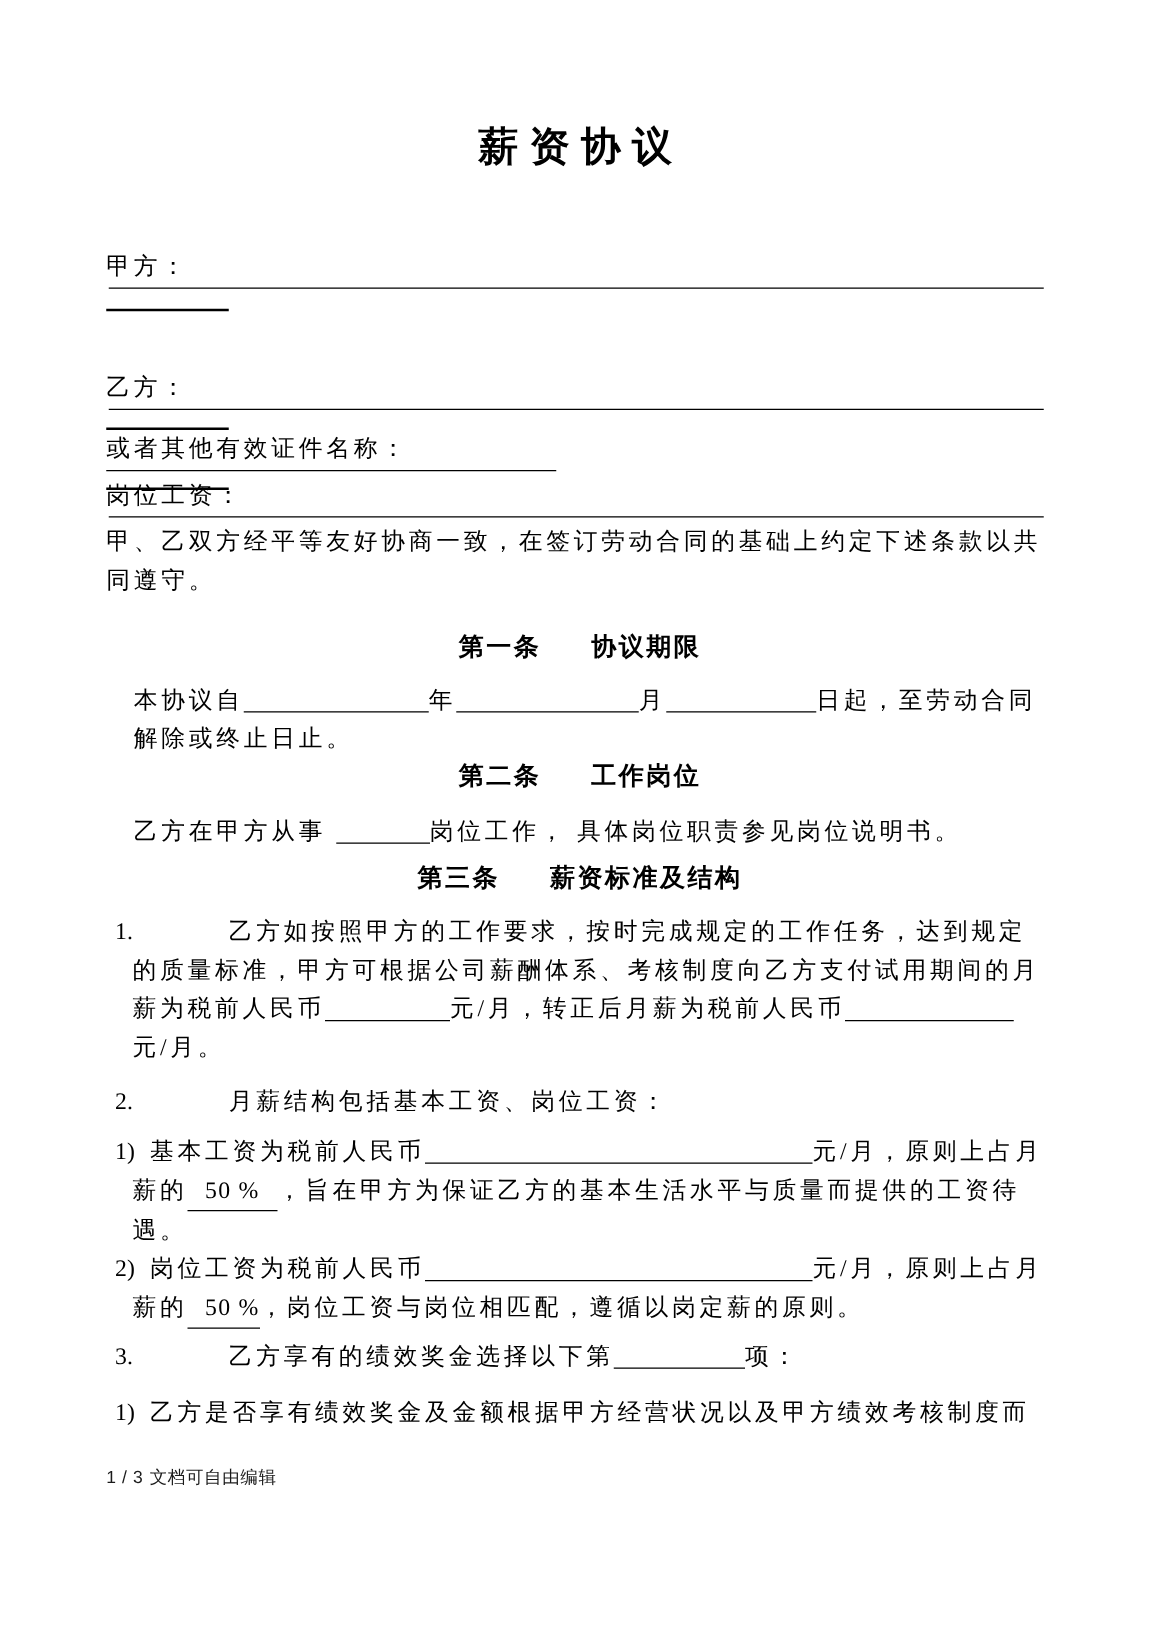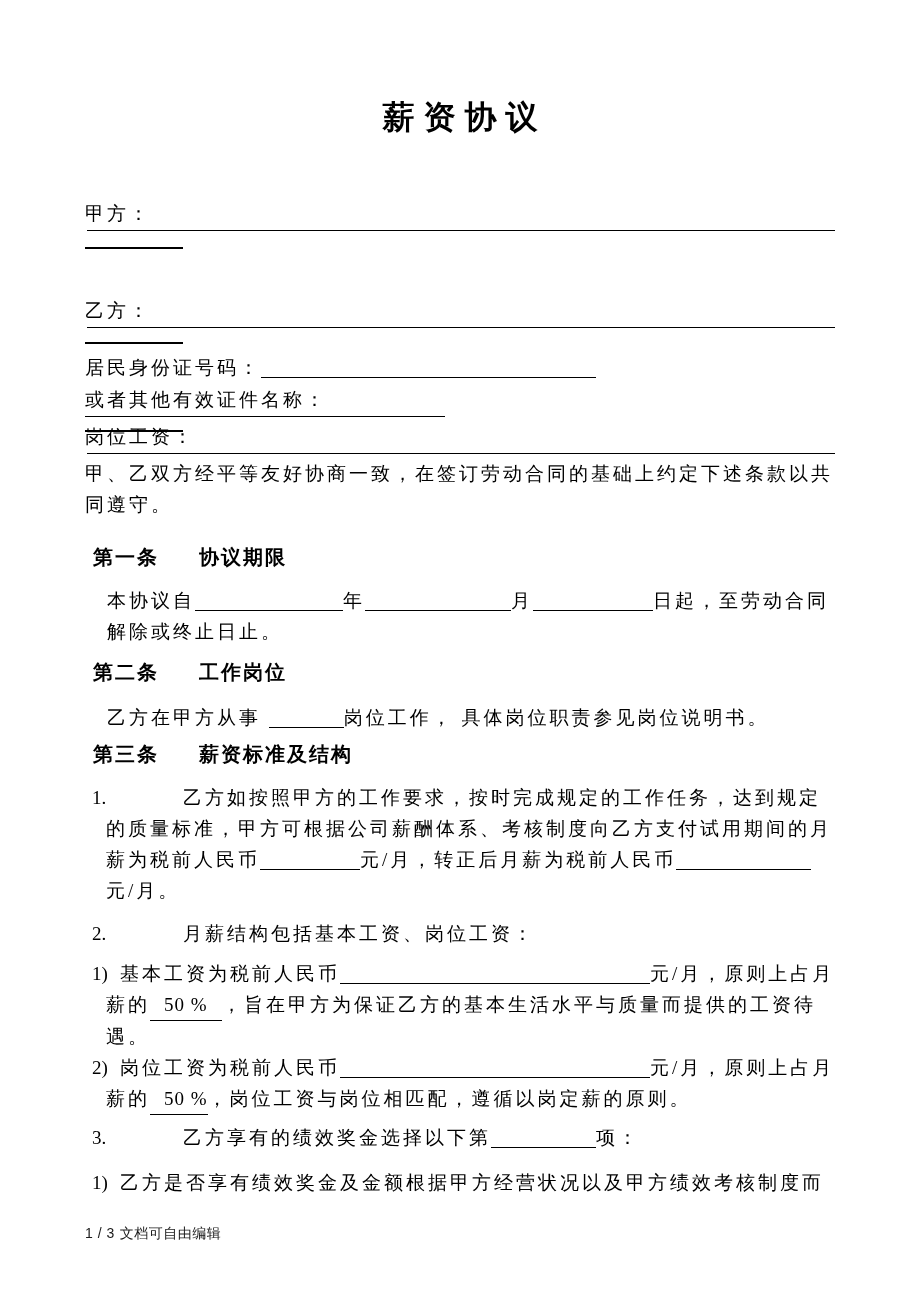--- a/index.html
+++ b/index.html
@@ -45,24 +45,24 @@
     display: inline-block; text-align: left;
     border-bottom: 1.5px solid #000; letter-spacing: 1px;
   }
 
   
   .intro { margin: 26px 0 0 0; font-size: 19px; line-height: 31px; letter-spacing: 3px; }
 
   .art-head {
     margin: 0; padding-left: 8px;
     font-family: "Liberation Sans", "DejaVu Sans", sans-serif;
-    font-size: 20px; font-weight: bold; letter-spacing: 2px;
+    font-size: 20px; font-weight: bold; letter-spacing: 2px; text-align: center;
   }
   .ah1 { margin-top: 24px; }
-  .ah2 { margin-top: 12px; }
+  .ah2 { }
   .ah3 { margin-top: 8px; }
   .art-num { margin-right: 40px; }
 
   .art-body {
     margin: 14px 0 0 0; padding-left: 22px;
     font-size: 19px; line-height: 31px; letter-spacing: 3px;
   }
   .ab2 { margin-top: 16px; }
 
   
@@ -101,23 +101,20 @@
     <span class="fill"></span>
   </div>
   <div class="wrapline wl-a"></div>
 
   <div class="frow row-party-b">
     <span class="flabel">乙方：</span>
     <span class="fill"></span>
   </div>
   <div class="wrapline wl-b"></div>
 
-  <div class="row-id">
-    <span class="flabel">居民身份证号码：</span><span class="blank" style="width:335px"></span>
-  </div>
 
   <div class="frow row-other">
     <span class="flabel">或者其他有效证件名称：</span>
     <span class="fblank" style="width:360px"></span>
     <span class="flabel">岗位工资：</span>
     <span class="fill"></span>
   </div>
   <div class="wrapline wl-c"></div>
 
   <p class="intro">甲、乙双方经平等友好协商一致，在签订劳动合同的基础上约定下述条款以共同遵守。</p>

